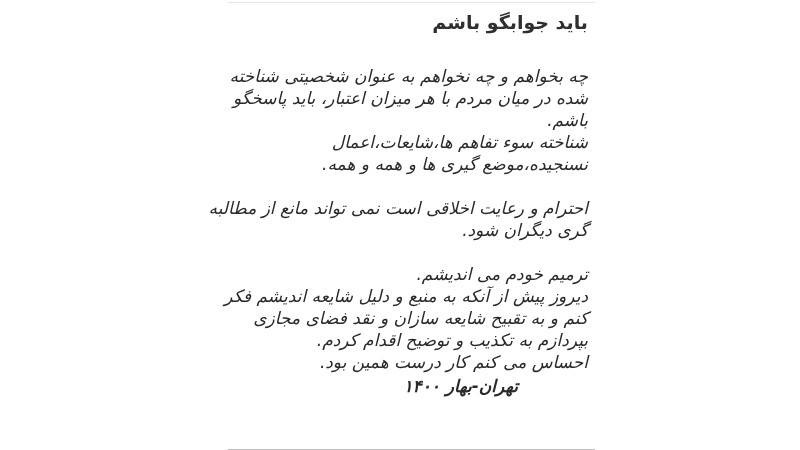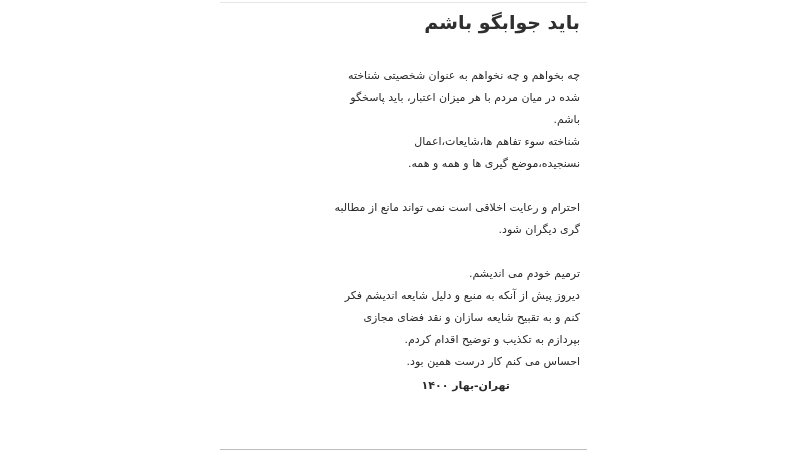--- a/index.html
+++ b/index.html
@@ -11,21 +11,21 @@
       overflow: hidden;
     }
     .page {
       position: relative;
       width: 800px;
       height: 450px;
       background: #ffffff;
     }
     .card {
       position: absolute;
-      left: 220px;
+      left: 228px;
       top: 2px;
       width: 367px;
       height: 446px;
       border-top: 1px solid #e6e6e6;
       border-bottom: 2px solid #bdbdbd;
       background: #ffffff;
     }
     .title {
       position: absolute;
       right: 7px;
@@ -40,23 +40,24 @@
       white-space: nowrap;
     }
     .body {
       position: absolute;
       right: 7px;
       top: 62px;
       width: 320px;
       direction: rtl;
       text-align: right;
       font-family: "DejaVu Sans", sans-serif;
-      font-size: 11px;
+      font-size: 17px;
       line-height: 22px;
       color: #2a2a2a;
+      font-style: italic;
     }
     .para {
       margin: 0 0 22px 0;
     }
     .line {
       display: block;
       white-space: nowrap;
     }
     .signature {
       display: block;

